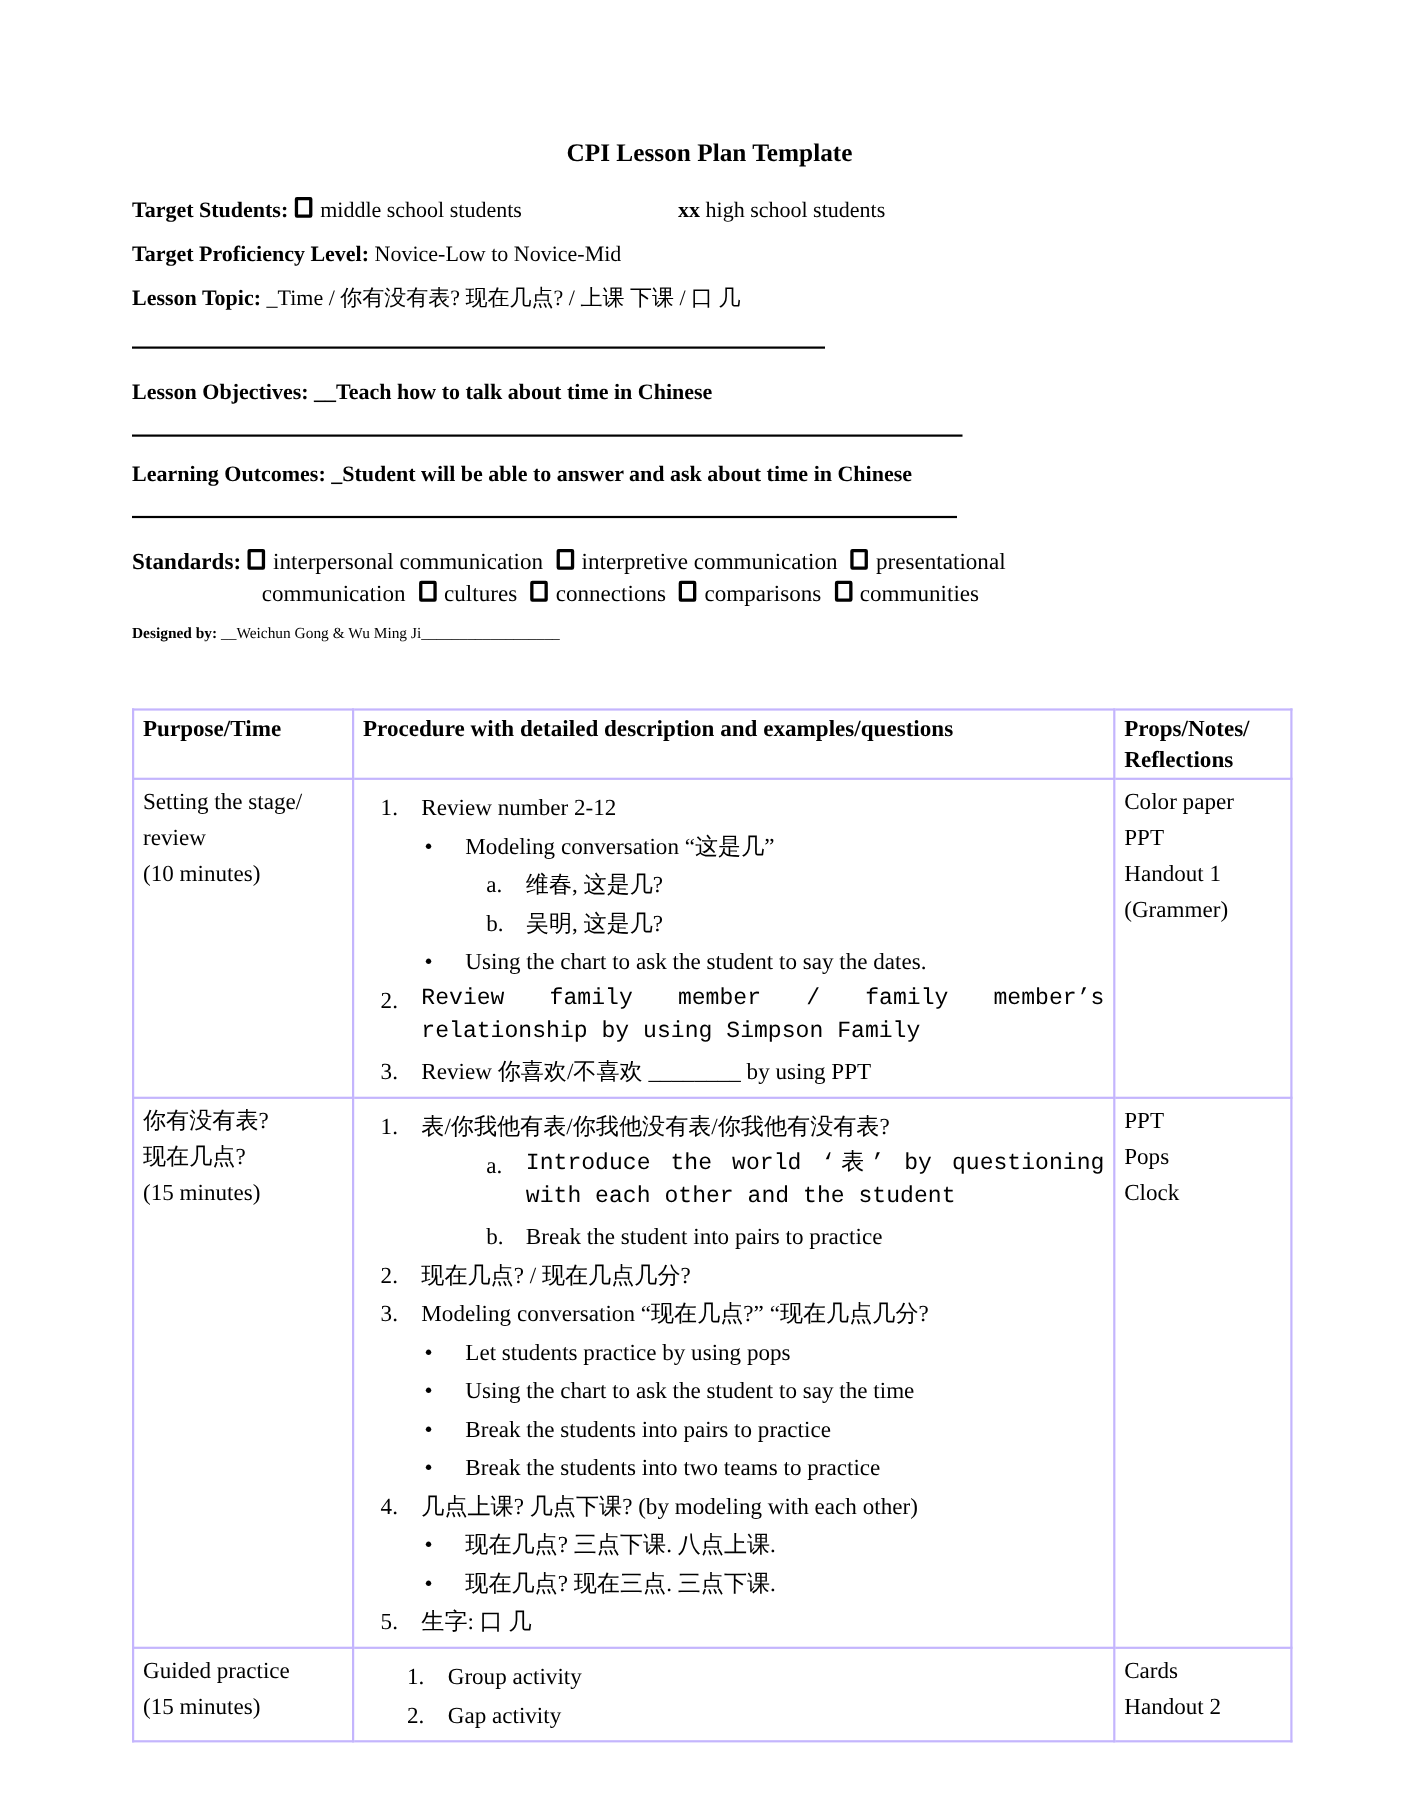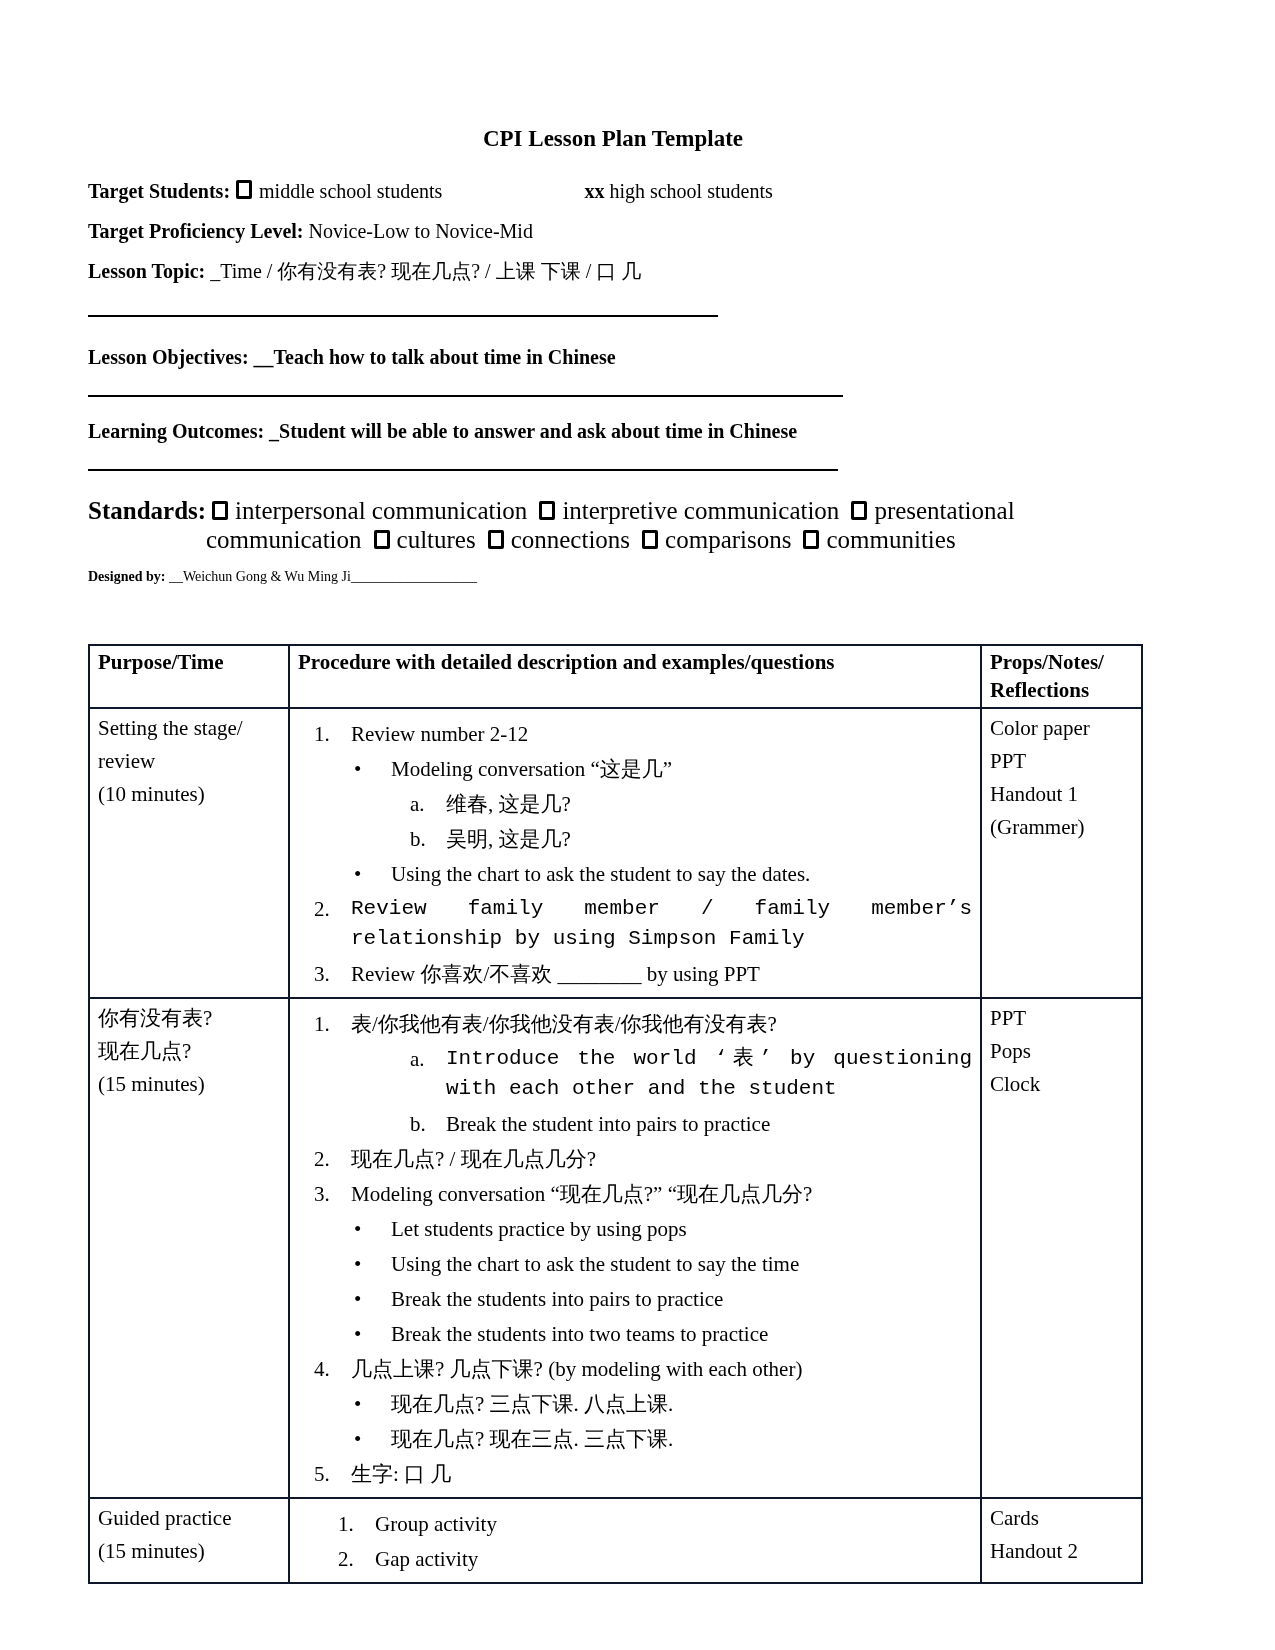--- a/index.html
+++ b/index.html
@@ -1,21 +1,21 @@
 <!DOCTYPE html>
 <html><head>
 <meta charset="utf-8">
 <style>
   html,body { margin:0; padding:0; background:#ffffff; }
   body {
     width:1275px; height:1650px;
     font-family:"Liberation Serif","DejaVu Serif",serif;
     color:#000; overflow:hidden;
   }
-  .page { width:1275px; height:1650px; box-sizing:border-box; padding:124px 80px 0 88px; }
+  .page { width:1275px; height:1650px; box-sizing:border-box; padding:124px 80px 0 120px; }
 
   .doc-title {
     font-weight:bold; font-size:23px; line-height:30px;
     text-align:center; width:1050px; margin:0 0 23px 0;
   }
 
   .field { font-size:20px; line-height:29px; margin:0 0 11px 0; }
   .field b { font-weight:bold; }
   .bold-line { font-weight:bold; }
   .xx-gap { margin-left:142px; font-weight:bold; }
@@ -24,31 +24,31 @@
     display:inline-block; width:10px; height:13px;
     border:3px solid #000; border-radius:2px;
     margin:0 7px 0 6px; vertical-align:-1px;
   }
 
   .uline { border-bottom:2px solid #000; }
   .uline1 { width:630px; height:18px; margin-bottom:26px; }
   .uline2 { width:755px; height:12px; margin-bottom:20px; }
   .uline3 { width:750px; height:12px; margin-bottom:25px; }
 
-  .standards { font-size:25px; line-height:29px; margin:0; }
+  .standards { font-size:21px; line-height:29px; margin:0; }
   .standards-line2 { padding-left:118px; margin-bottom:8px; }
   .std-item { margin-right:6px; white-space:nowrap; }
 
   .designed { font-size:14px; line-height:29px; margin:0 0 53px 0; }
 
   table.lesson {
     border-collapse:collapse; table-layout:fixed; width:1053px;
   }
   table.lesson th, table.lesson td {
-    border:2px solid #0f172a; vertical-align:top;
+    border:2px solid #c4b5fd; vertical-align:top;
     font-size:21px; padding:3px 8px;
   }
   table.lesson th { text-align:left; font-weight:bold; line-height:28px; padding-top:2px; }
   .purpose-cell div, .props-cell div { line-height:33px; }
   .proc-cell { padding-top:5px !important; }
 
   .proc-item { display:flex; margin:5px 0; line-height:30px; }
   .proc-item .marker { flex:none; }
   .lv1 { padding-left:16px; }  .lv1 .marker { width:37px; }
   .lv2 { padding-left:56px; }  .lv2 .marker { width:37px; }

